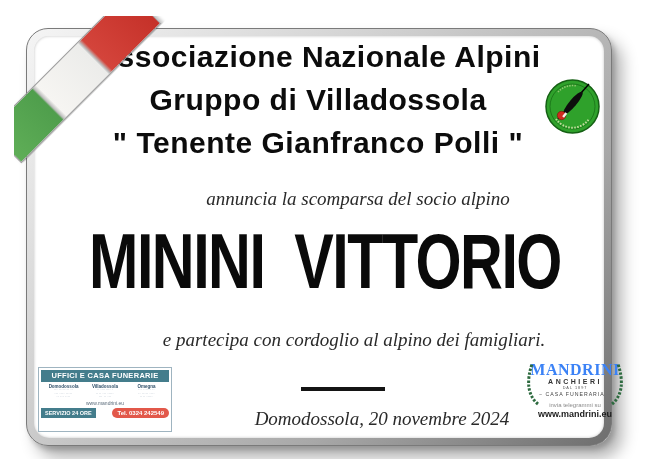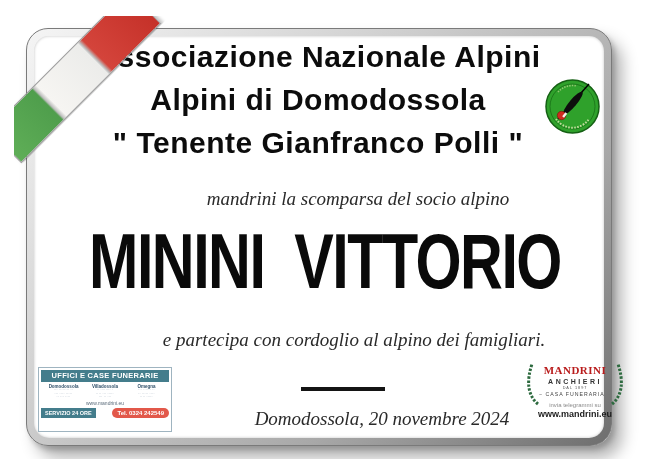--- a/index.html
+++ b/index.html
@@ -92,22 +92,22 @@
   }
 
   
   .mlogo{
     position:absolute;left:526px;top:356px;width:98px;height:86px;
     text-align:center;color:#222;
   }
   .mlogo .laurel{position:absolute;top:4px;width:16px;height:46px;}
   .mlogo .laurel.left{left:-2px;}
   .mlogo .laurel.right{right:-2px;transform:scaleX(-1);}
-  .mname{font-family:"Liberation Serif",serif;font-weight:bold;font-size:11px;
-    color:#b91c1c;letter-spacing:.5px;line-height:16px;margin-top:6px;}
+  .mname{font-family:"Liberation Serif",serif;font-weight:bold;font-size:16px;
+    color:#3b82f6;letter-spacing:.5px;line-height:16px;margin-top:6px;}
   .msub{font-size:7px;font-weight:bold;letter-spacing:2.5px;color:#333;line-height:8px;}
   .msince{font-size:3.8px;color:#555;line-height:5px;letter-spacing:1px;}
   .mtype{font-size:5.2px;color:#444;letter-spacing:1px;line-height:7px;}
   .mtype .dash{color:#777;}
   .mtelegram{font-size:6px;color:#8a8a8a;line-height:8px;margin-top:3px;}
   .msite{font-size:9px;font-weight:bold;color:#1d1d1d;line-height:10px;}
 </style>
 </head>
 <body>
 
@@ -117,46 +117,46 @@
     <div class="card-inner"></div>
   </div>
 
   <div class="corner-clip">
     <div class="ribbon-strip"></div>
   </div>
 
   <div class="content">
 
     <div class="hline hline1">Associazione Nazionale Alpini</div>
-    <div class="hline hline2">Alpini di Domodossola</div>
+    <div class="hline hline2">Gruppo di Villadossola</div>
     <div class="hline hline3">" Tenente Gianfranco Polli "</div>
 
     <svg class="ana-logo" viewBox="0 0 57 57">
       <circle cx="28.5" cy="28.5" r="26.5" fill="#2fa12b" stroke="#156014" stroke-width="1.5"></circle>
       <circle cx="28.5" cy="28.5" r="22.5" fill="none" stroke="#1d7a1b" stroke-width="1"></circle>
       <path d="M12 41 A20 20 0 0 0 45 41" fill="none" stroke="#d9e7b0" stroke-width="2" stroke-dasharray="1.6 1.4" opacity=".85"></path>
       <path d="M14 14 A20 20 0 0 1 33 8" fill="none" stroke="#bcd98f" stroke-width="1.6" stroke-dasharray="1.4 1.2" opacity=".7"></path>
       <line x1="14" y1="41" x2="45" y2="6" stroke="#000" stroke-width="1.4"></line>
       <ellipse cx="29" cy="25" rx="3.6" ry="14.5" transform="rotate(40 29 25)" fill="#0d0d0d"></ellipse>
       <circle cx="17.5" cy="37.5" r="4.2" fill="#cf2b1f" stroke="#7e120b" stroke-width=".6"></circle>
       <rect x="19.5" y="34.5" width="2.4" height="5" fill="#f2f2ee" transform="rotate(40 20.7 37)"></rect>
     </svg>
 
-    <div class="serifline announce">mandrini la scomparsa del socio alpino</div>
+    <div class="serifline announce">annuncia la scomparsa del socio alpino</div>
 
     <div class="deceased">MININI  VITTORIO</div>
 
     <div class="serifline condole">e partecipa con cordoglio al alpino dei famigliari.</div>
 
     <div class="divider"></div>
 
     <div class="serifline dateline">Domodossola, 20 novembre 2024</div>
 
     <div class="fbox">
-      <div class="fbox-title">UFFICI E CASE FUNERARIE</div>
+      <div class="fbox-title">UFFICI E CASA FUNERARIE</div>
       <div class="fbox-cols">
         <div class="fcol">
           <div class="fcol-h">Domodossola</div>
           <div class="fcol-l">··· ········ ··</div>
           <div class="fcol-l">··· ···· ·····</div>
           <div class="fcol-l">·· ··· ····</div>
         </div>
         <div class="fcol">
           <div class="fcol-h">Villadossola</div>
           <div class="fcol-l">·· ········ ·</div>

